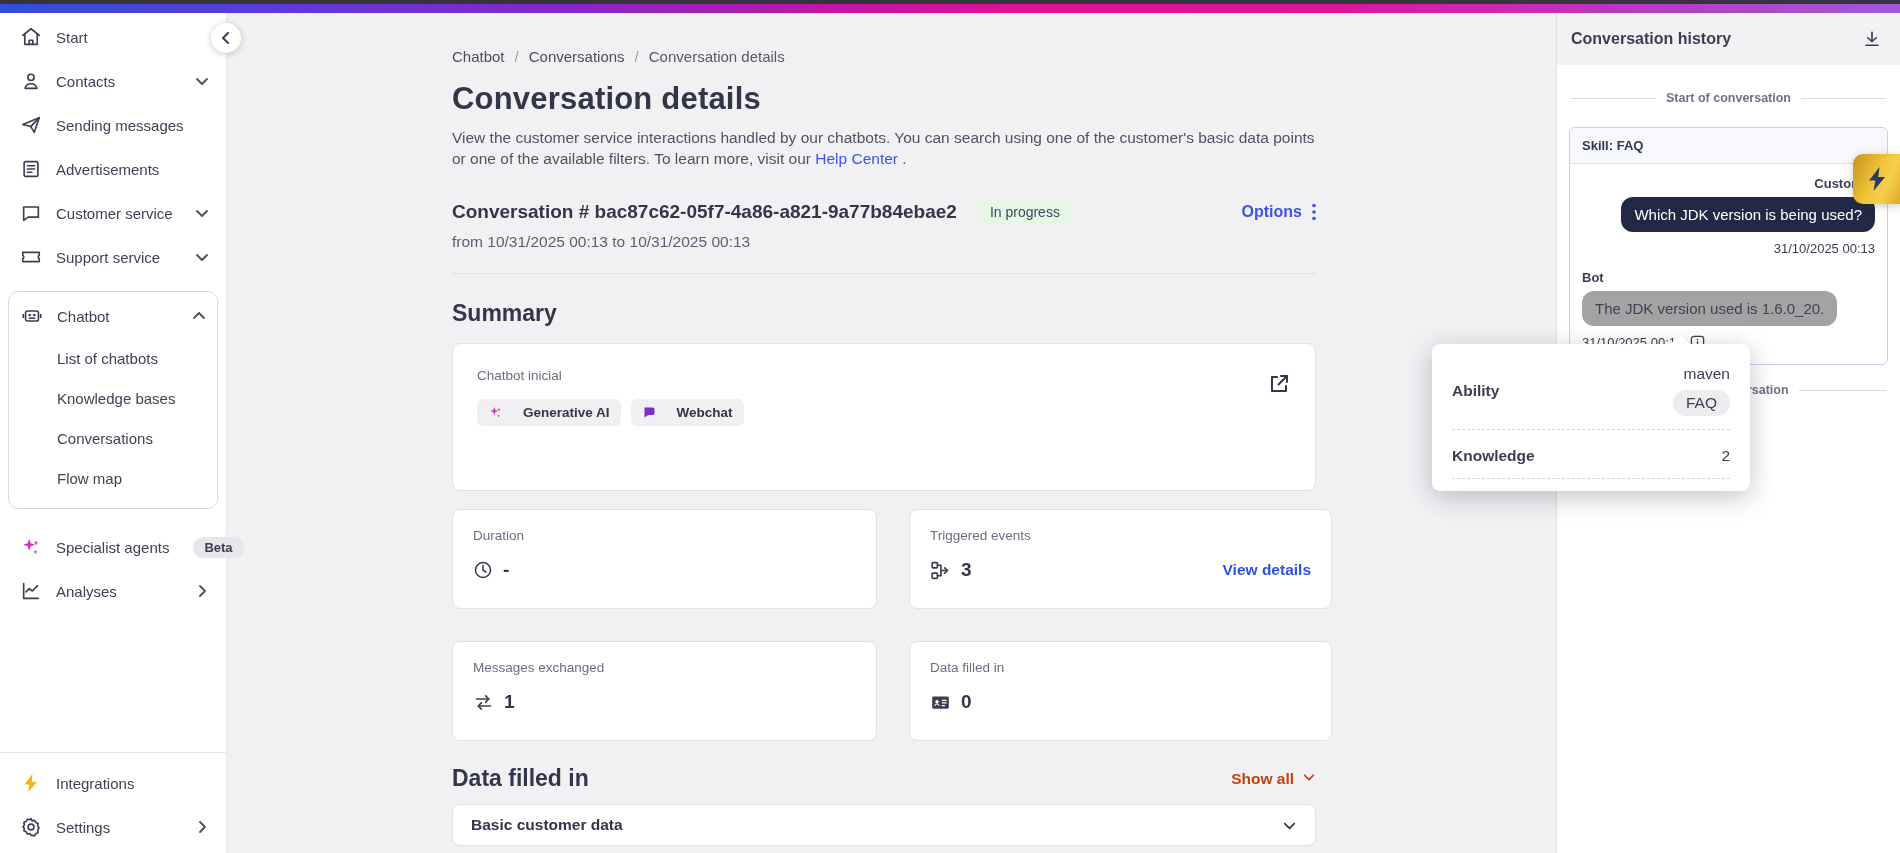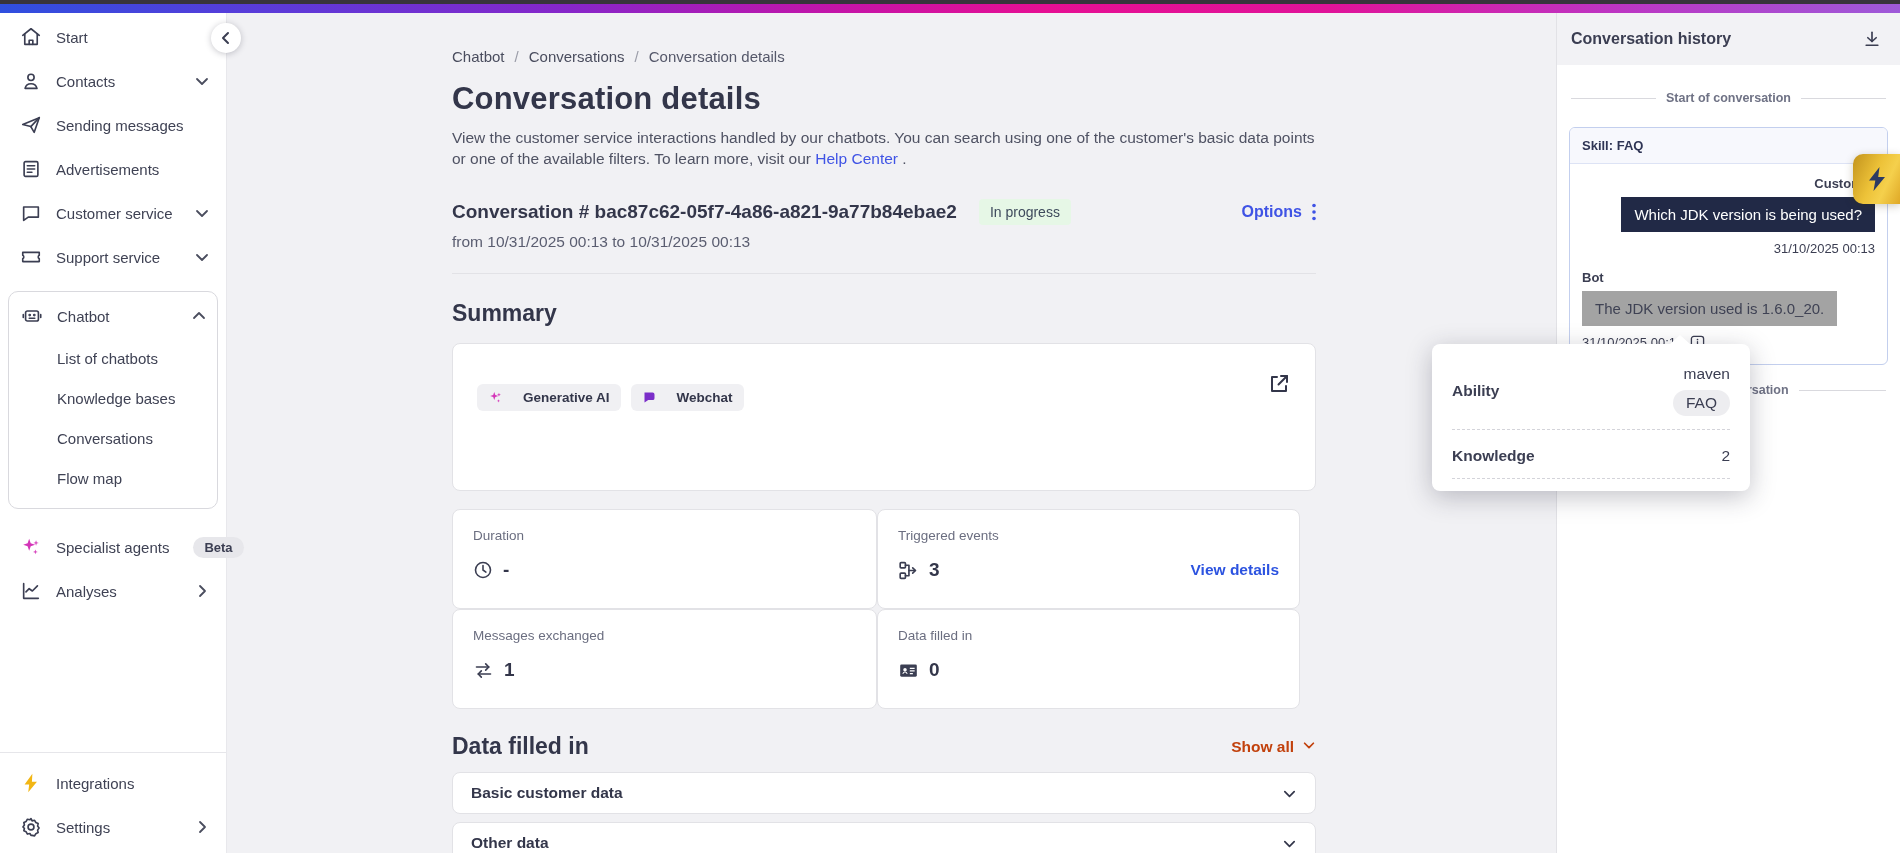--- a/index.html
+++ b/index.html
@@ -58,21 +58,21 @@
   .sec-h { margin-top:26px; font-size:23px; font-weight:700; color:#33364a; }
   .card { background:#fff; border:1px solid #e2e2e6; border-radius:8px; }
   .chatbot-card { margin-top:16px; height:148px; padding:24px; position:relative; }
   .small-lbl { font-size:13.5px; color:#6b6e80; }
   .chatbot-name { margin-top:12px; font-size:21.5px; font-weight:700; color:#33364a; letter-spacing:.2px; }
   .tag-row { margin-top:16px; display:flex; gap:10px; }
   .tag { display:flex; align-items:center; gap:20px; background:#f0f0f3; border-radius:6px; padding:6px 11px;
     font-size:13.5px; font-weight:700; color:#33364a; }
   .ext-link { position:absolute; right:24px; top:28px; background:none; border:none; cursor:pointer; color:#33364a; }
 
-  .metrics { margin-top:18px; display:grid; grid-template-columns:425px 423px; gap:0; }
+  .metrics { margin-top:18px; display:grid; grid-template-columns:425px 423px; gap:32px; }
   .metric { height:100px; padding:18px 20px; }
   .metric-val-row { margin-top:16px; display:flex; align-items:center; gap:10px; }
   .metric-val { font-size:19px; font-weight:700; color:#33364a; }
   .view-details { margin-left:auto; color:#2c53e0; font-size:15.5px; font-weight:700; background:none; border:none; cursor:pointer; }
 
   .dfi-row { margin-top:24px; display:flex; align-items:center; }
   .show-all { margin-left:auto; display:flex; gap:8px; color:#c2410c; font-size:15.5px;
     font-weight:700; background:none; border:none; cursor:pointer; }
   .accordion { margin-top:12px; height:42px; display:flex; align-items:center; padding:0 18px;
     font-size:15.5px; font-weight:700; color:#33364a; cursor:pointer; }
@@ -86,21 +86,21 @@
   .dl-btn { margin-left:auto; background:none; border:none; cursor:pointer; color:#3b3e52; }
   .conv-divider { display:flex; align-items:center; gap:10px; margin:26px 14px 0; color:#6f7285;
     font-size:12.5px; font-weight:700; white-space:nowrap; }
   .conv-divider .line { flex:1; height:1px; background:#d9d9de; }
   .chat-card { margin:22px 12px 0; border:1px solid #c3cfee; border-radius:6px; overflow:hidden; background:#fff; }
   .chat-card-head { background:#f7f8fd; border-bottom:1px solid #dde3f5; padding:10px 12px; font-size:13px;
     font-weight:700; color:#2f3555; }
   .chat-body { padding:12px 12px 14px; display:flex; flex-direction:column; }
   .who { font-size:13px; font-weight:700; color:#3b3e52; }
   .who-right { align-self:flex-end; }
-  .bubble { font-size:15px; padding:9px 13px; border-radius:0; margin-top:6px; max-width:290px; }
+  .bubble { font-size:15px; padding:9px 13px; border-radius:12px; margin-top:6px; max-width:290px; }
   .bubble-user { align-self:flex-end; background:#212946; color:#fff; }
   .bubble-bot  { align-self:flex-start; background:#a3a3a3; color:#3f4254; }
   .msg-time { font-size:13px; color:#3b3e52; margin-top:9px; }
   .time-right { align-self:flex-end; }
   .time-left { align-self:flex-start; display:flex; align-items:center; gap:7px; }
   .info-btn { background:none; border:none; cursor:pointer; color:#3b3e52; display:flex; }
   .mt14 { margin-top:14px; }
 
   
   .tooltip { position:absolute; left:1432px; top:344px; width:318px; background:#fff; border-radius:8px;
@@ -322,20 +322,21 @@
           </span>
         </button>
       </div>
       <div class="period">from 10/31/2025 00:13 to 10/31/2025 00:13</div>
 
       <hr class="hr">
 
       <h2 class="sec-h">Summary</h2>
 
       <div class="card chatbot-card">
+        <div class="small-lbl">Chatbot inicial</div>
         <div class="tag-row">
           <span class="tag">
             <span style="color:#d435b8">
               <svg width="15" height="15" viewBox="0 0 24 24" fill="currentColor">
                   <path d="M10 3l1.7 4.8L16.5 9.5l-4.8 1.7L10 16l-1.7-4.8L3.5 9.5l4.8-1.7L10 3z"></path>
                   <path d="M17.5 4.5l.8 2.2 2.2.8-2.2.8-.8 2.2-.8-2.2-2.2-.8 2.2-.8.8-2.2z"></path>
                   <path d="M16.8 14.8l.7 1.9 1.9.7-1.9.7-.7 1.9-.7-1.9-1.9-.7 1.9-.7.7-1.9z"></path>
                 </svg>
             </span>
             <span>Generative AI</span>

